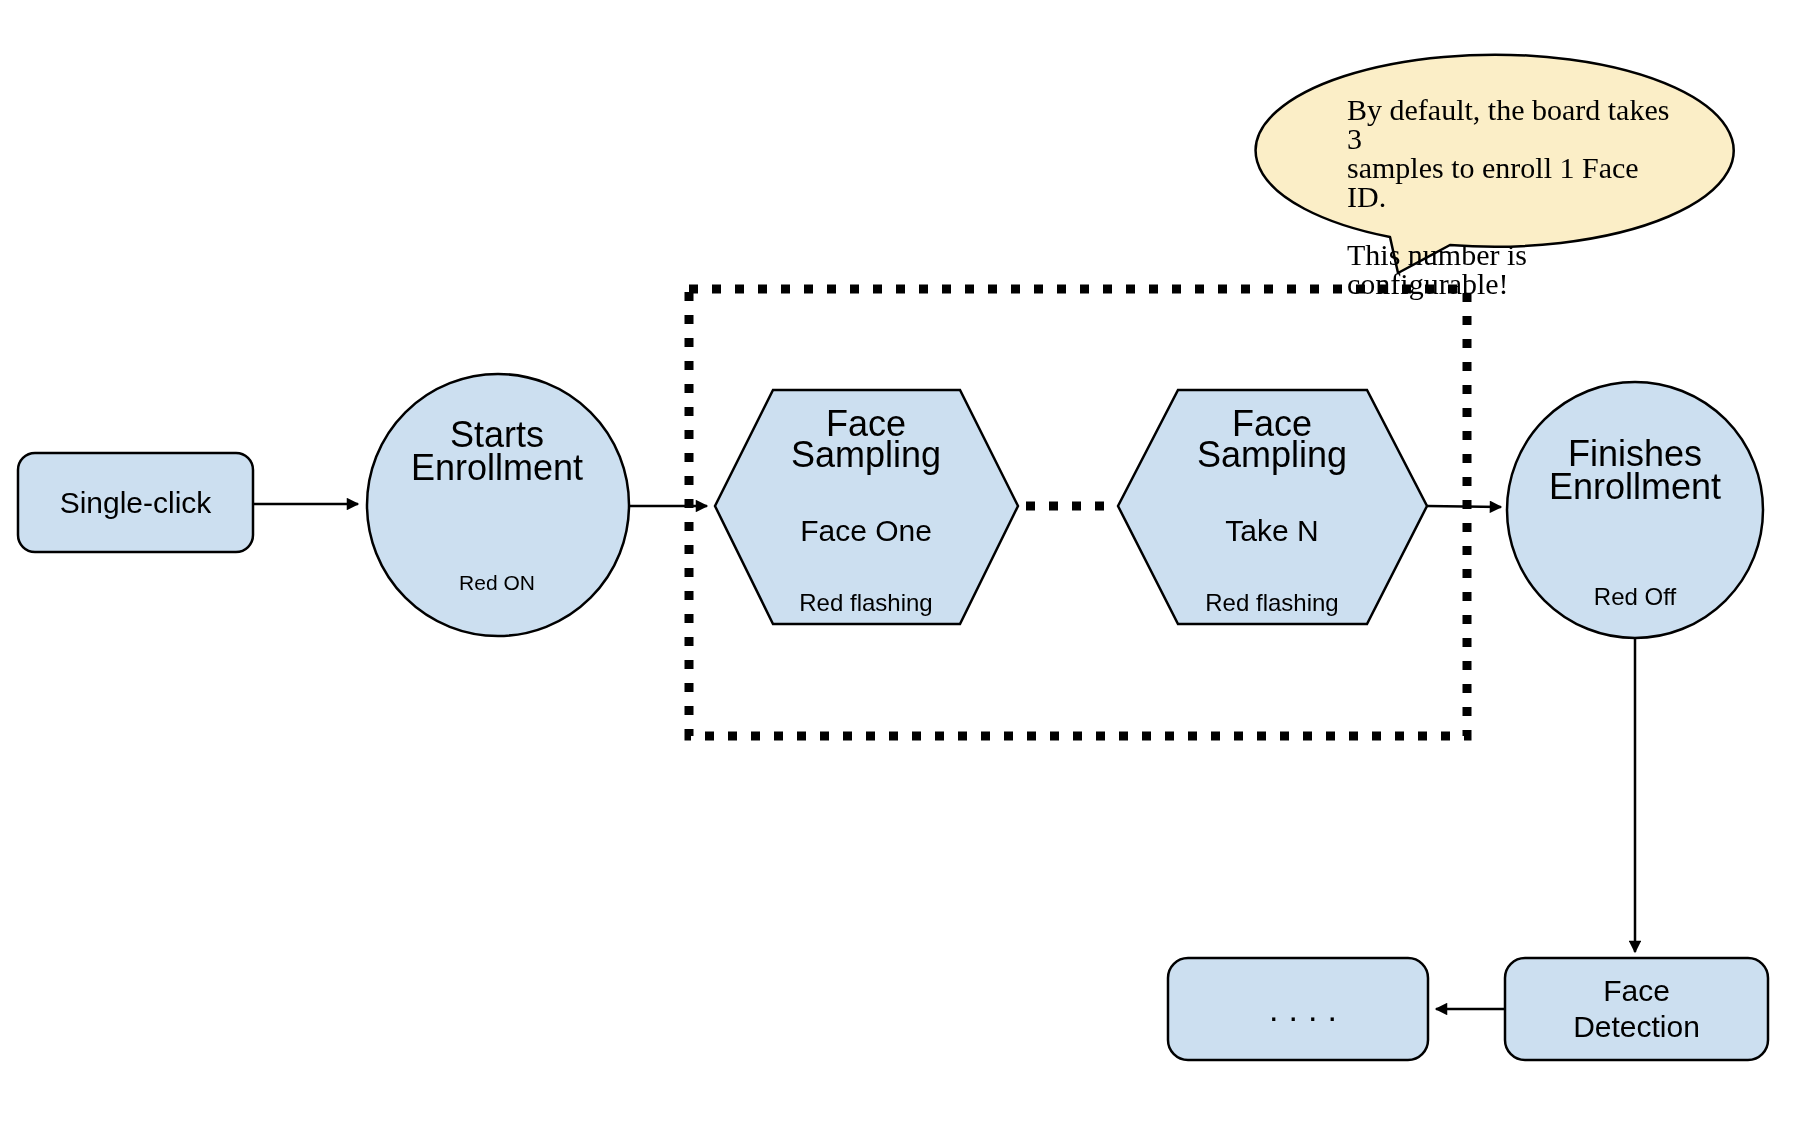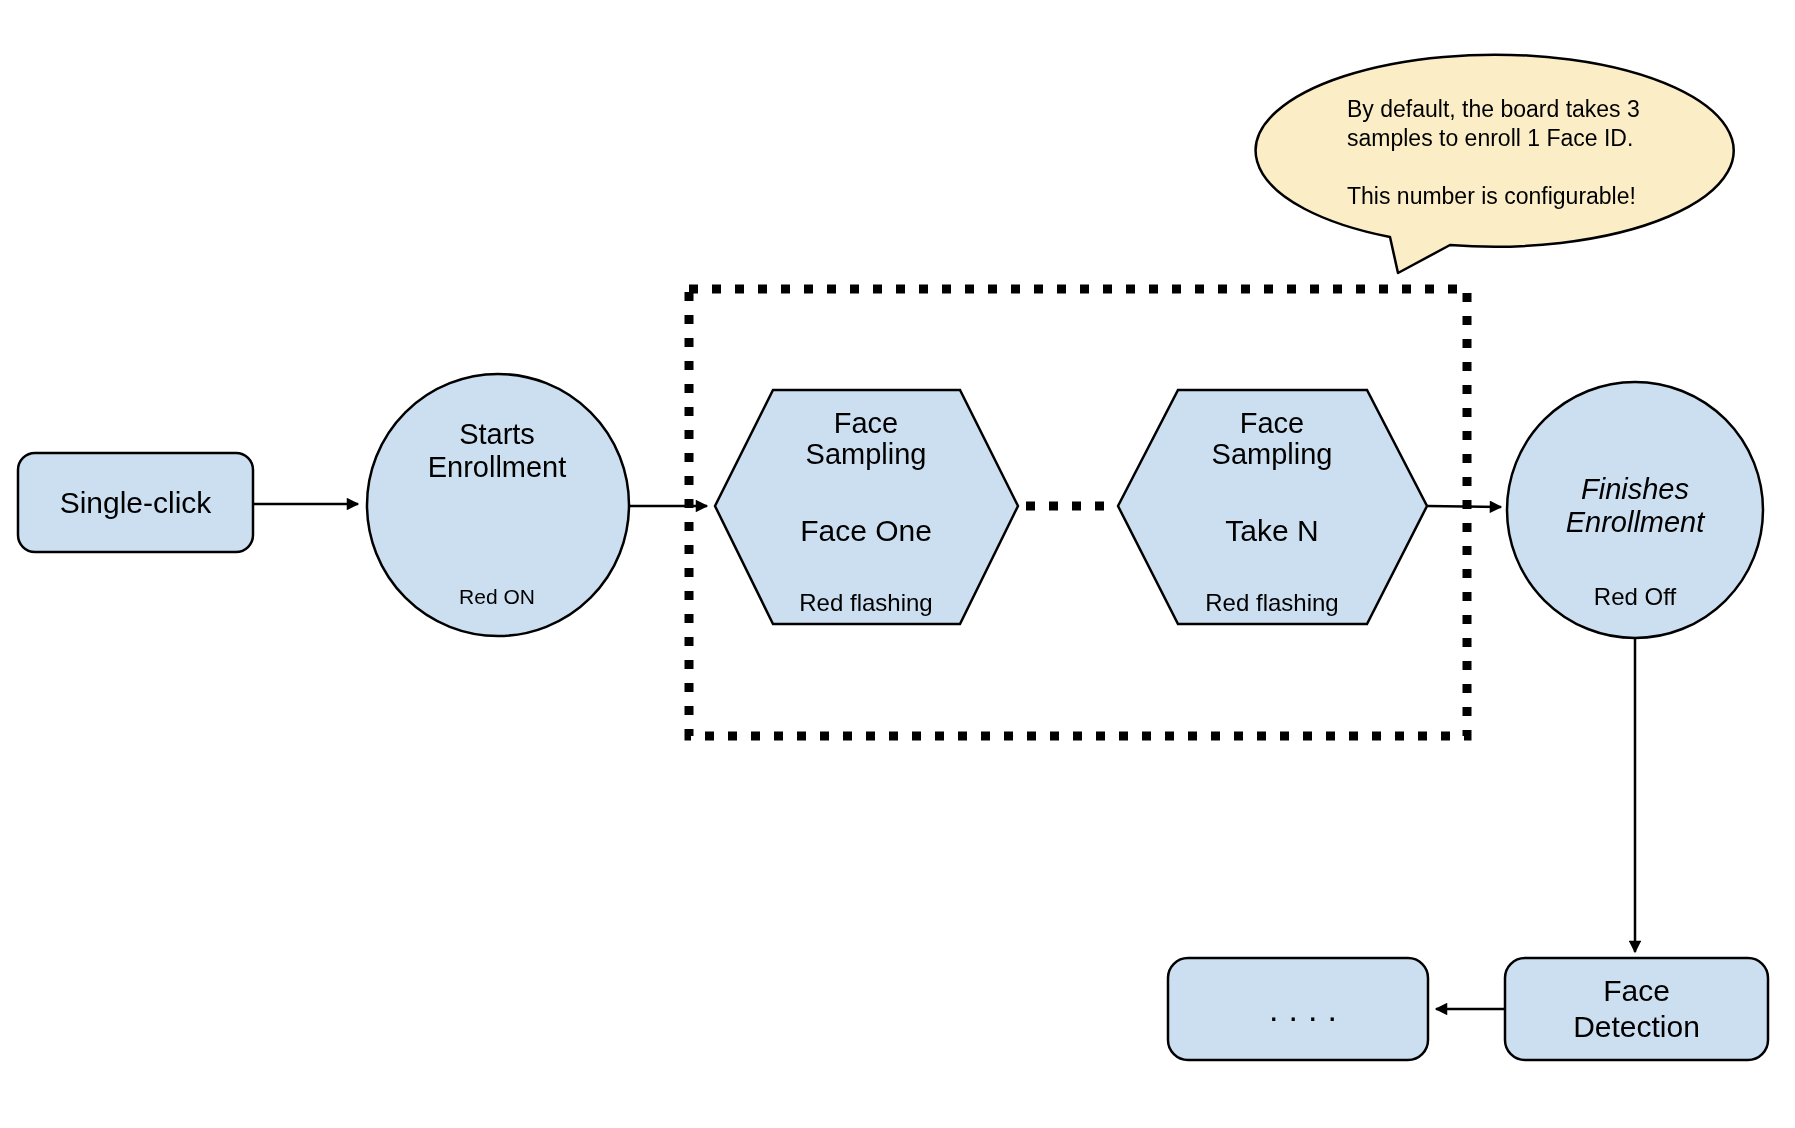--- a/index.html
+++ b/index.html
@@ -13,27 +13,27 @@
   }
   #shapes{position:absolute;left:0;top:0;width:1795px;height:1128px;}
   .lbl{
     position:absolute;
     display:flex;align-items:center;justify-content:center;
     text-align:center;
     white-space:pre-line;
     color:#000;
     line-height:1.15;
   }
-  .node-title{font-size:29px;line-height:33px;}
+  .node-title{font-size:36px;line-height:33px;}
   .node-status{font-size:24px;line-height:26px;}
   .big{font-size:30px;line-height:36px;}
   .callout-text{
     justify-content:flex-start;align-items:flex-start;
     text-align:left;
-    font-size:23px;line-height:29px;
+    font-size:30px;line-height:29px;font-family:Liberation Serif, serif;
   }
   .dots-label{
     font-size:34px;letter-spacing:10px;padding-left:10px;
     line-height:34px;
   }
 </style>
 </head>
 <body>
 
 <div id="canvas">
@@ -68,33 +68,33 @@
 
     <rect x="1168" y="958" width="260" height="102" rx="20" stroke="#000" stroke-width="2.5" fill="#ccdff0"></rect>
 
     <rect x="1505" y="958" width="263" height="102" rx="20" stroke="#000" stroke-width="2.5" fill="#ccdff0"></rect>
   </svg>
 
   <div class="lbl big" style="left:18px;top:453px;width:235px;height:99px;">Single-click</div>
 
   <div class="lbl node-title" style="left:377px;top:415px;width:240px;height:72px;">Starts
 Enrollment</div>
-  <div class="lbl node-status" style="left:407px;top:584px;width:180px;height:26px;font-size:21px;">Red ON</div>
+  <div class="lbl node-status" style="left:407px;top:570px;width:180px;height:26px;font-size:21px;">Red ON</div>
 
   <div class="lbl node-title" style="left:746px;top:406px;width:240px;height:66px;line-height:31px;">Face
 Sampling</div>
   <div class="lbl" style="left:746px;top:513px;width:240px;height:36px;font-size:30px;">Face One</div>
   <div class="lbl node-status" style="left:766px;top:590px;width:200px;height:26px;">Red flashing</div>
 
   <div class="lbl node-title" style="left:1152px;top:406px;width:240px;height:66px;line-height:31px;">Face
 Sampling</div>
   <div class="lbl" style="left:1152px;top:513px;width:240px;height:36px;font-size:30px;">Take N</div>
   <div class="lbl node-status" style="left:1172px;top:590px;width:200px;height:26px;">Red flashing</div>
 
-  <div class="lbl node-title" style="left:1515px;top:472px;width:240px;height:68px;font-style:italic;">Finishes
+  <div class="lbl node-title" style="left:1515px;top:436px;width:240px;height:68px;">Finishes
 Enrollment</div>
   <div class="lbl node-status" style="left:1545px;top:584px;width:180px;height:26px;text-align:right;">Red Off</div>
 
   <div class="lbl big" style="left:1505px;top:958px;width:263px;height:102px;">Face
 Detection</div>
 
   <div class="lbl dots-label" style="left:1168px;top:958px;width:260px;height:102px;">....</div>
 
   <div class="lbl callout-text" style="left:1347px;top:95px;width:330px;height:130px;">By default, the board takes 3
 samples to enroll 1 Face ID.

